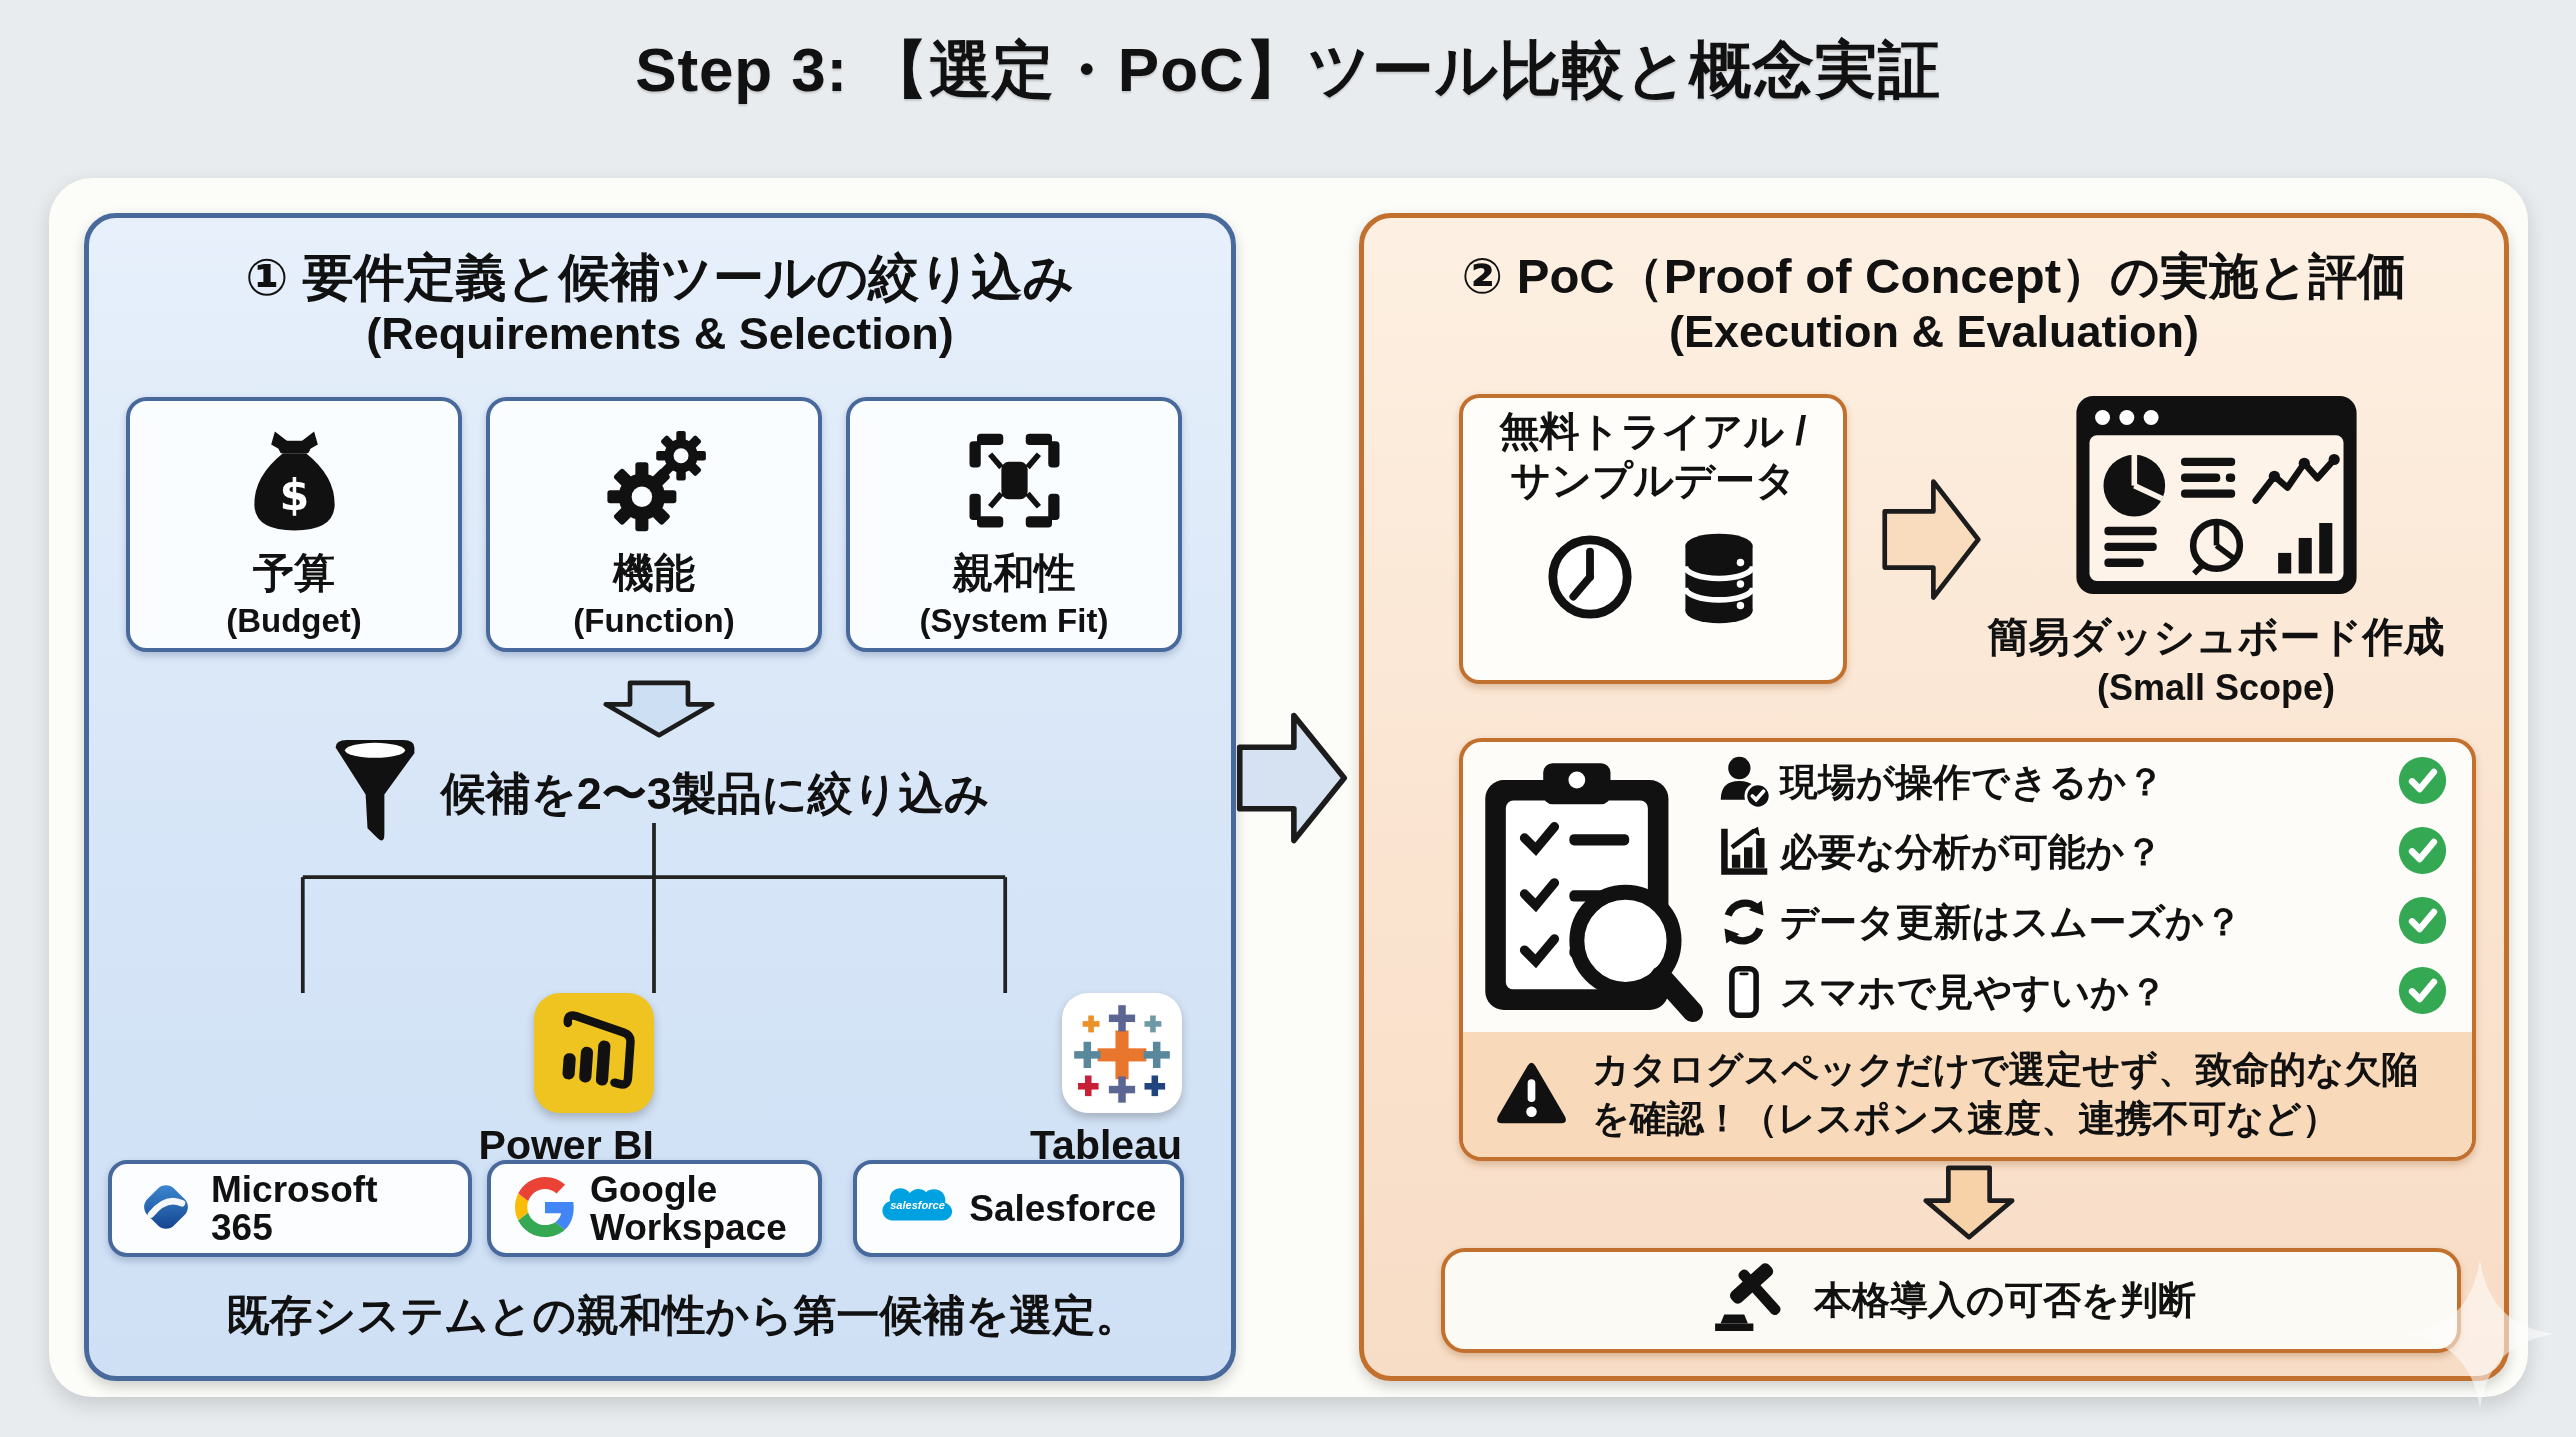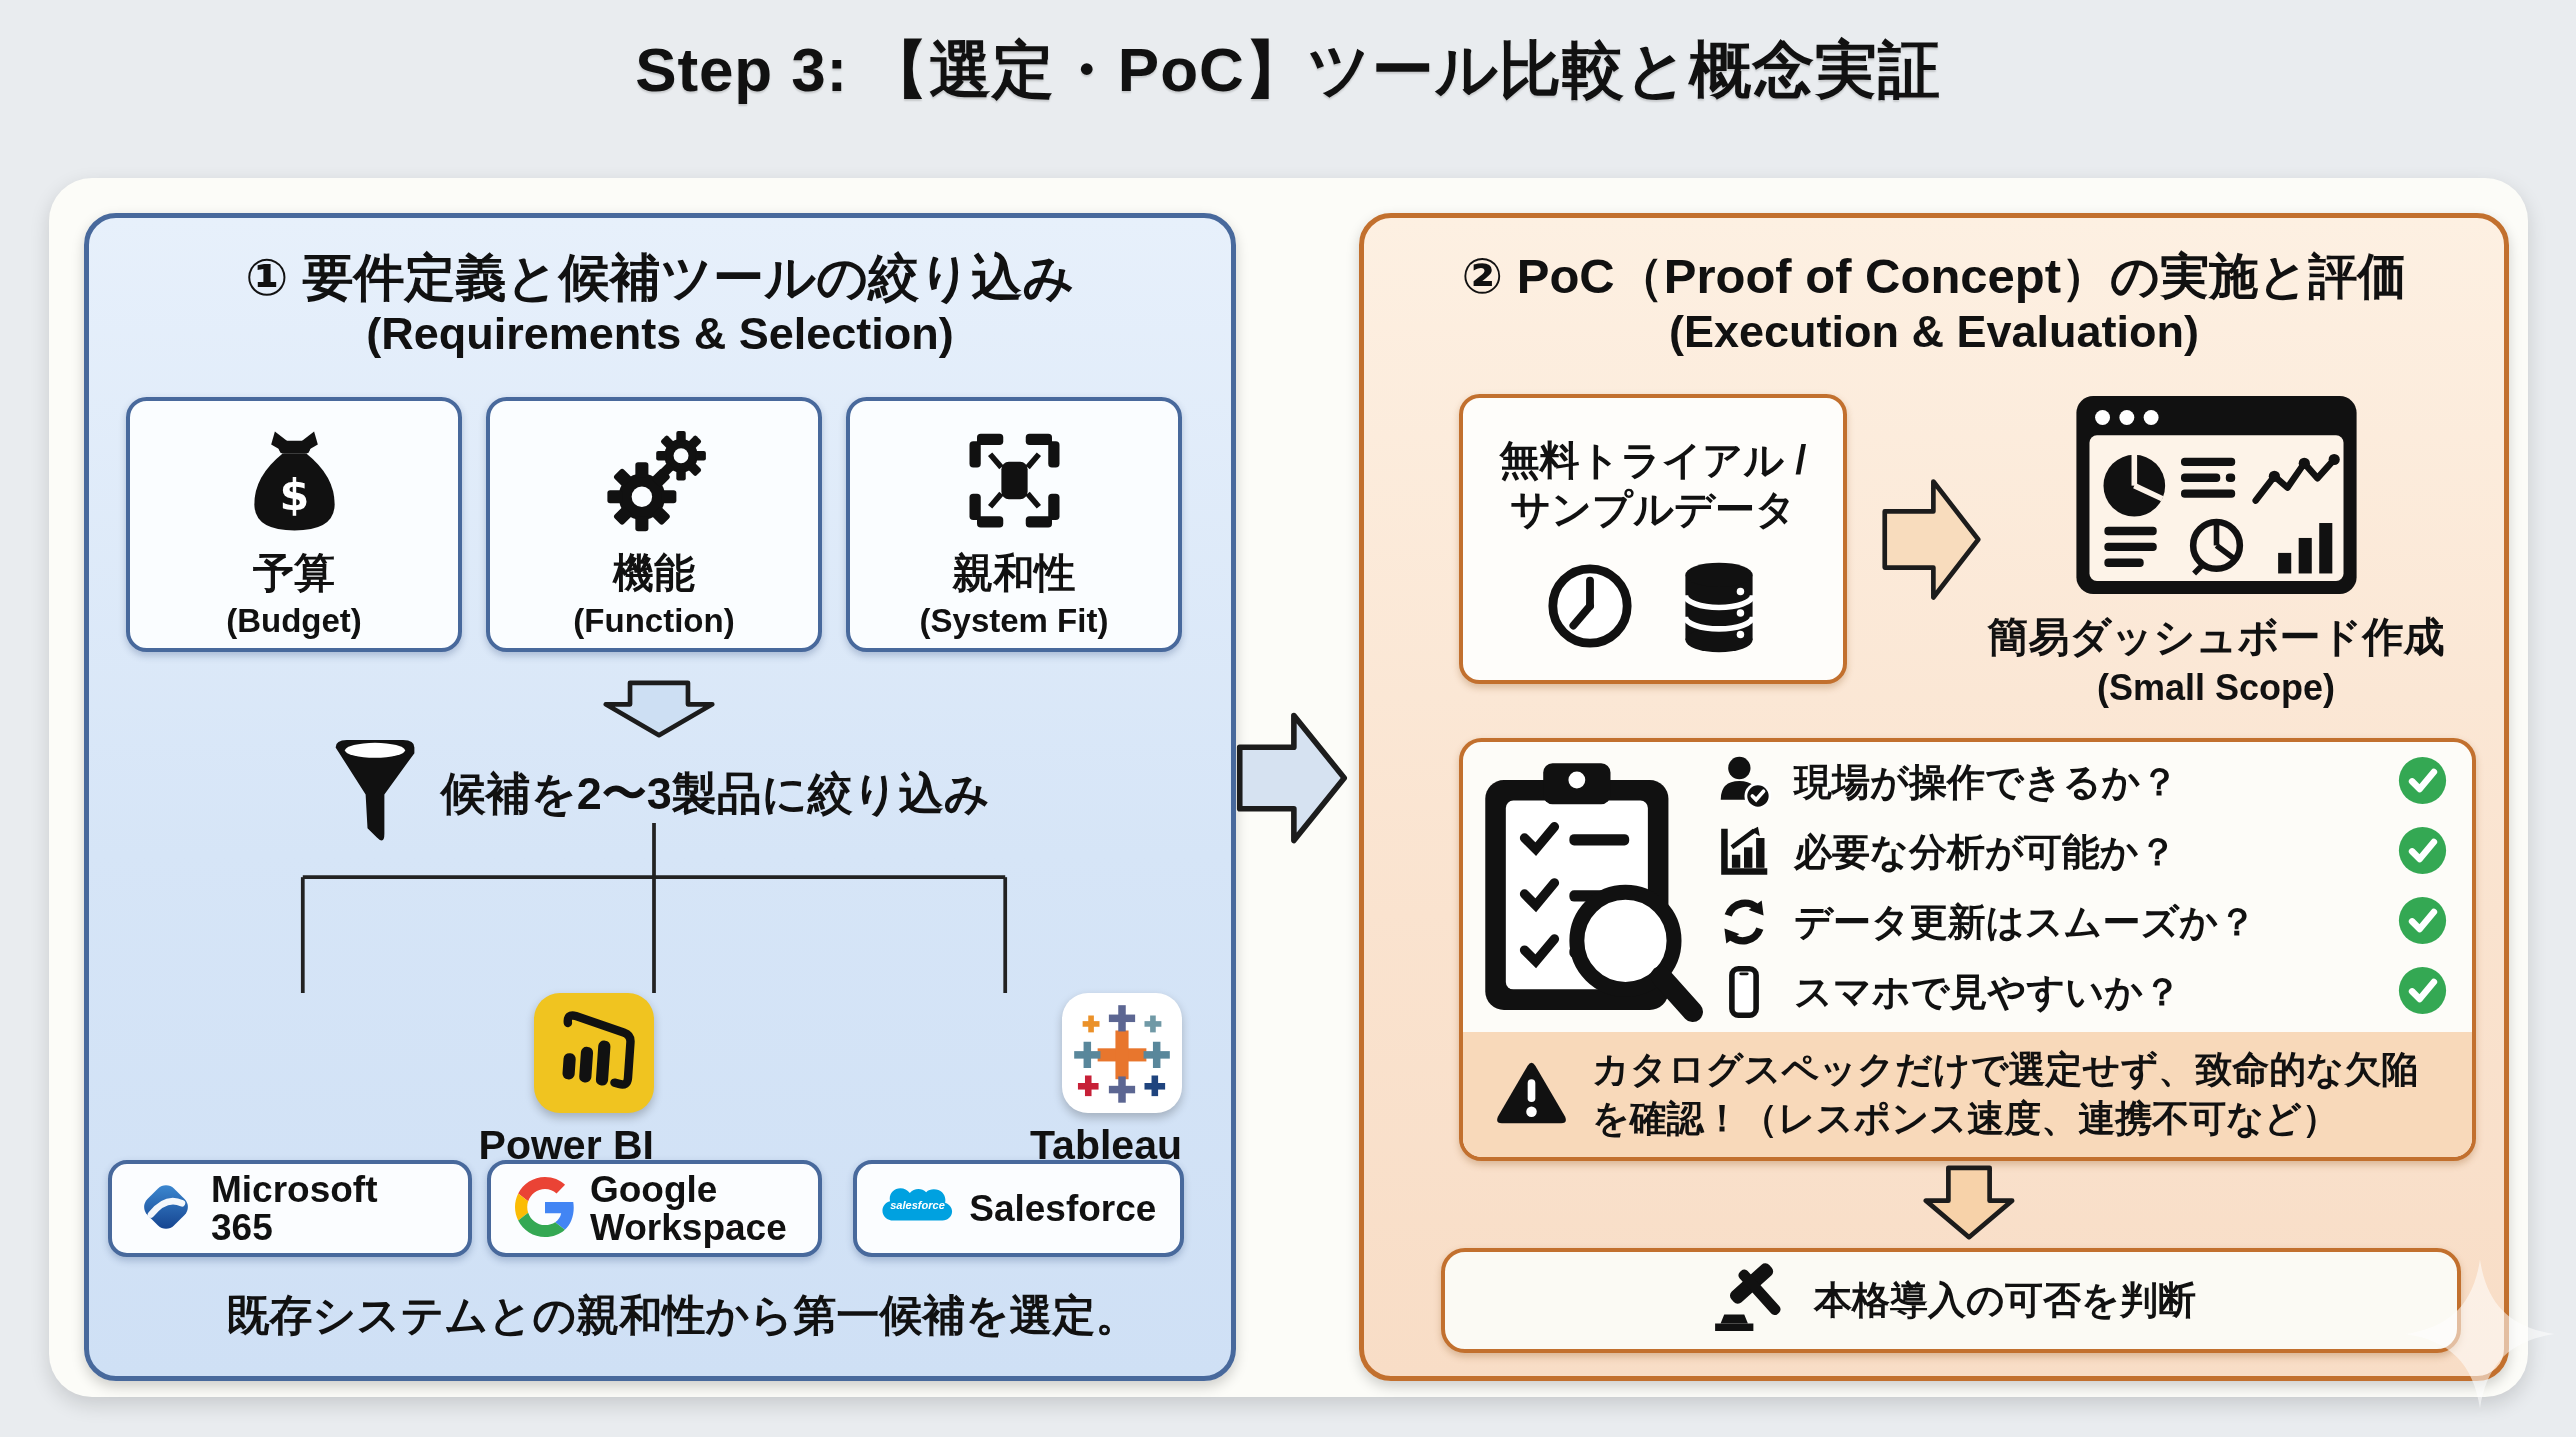--- a/index.html
+++ b/index.html
@@ -70,37 +70,37 @@
   }
   .eco-label{font-size:37px;font-weight:bold;line-height:1.02;}
   .eco-label.wrap{width:204px;}
   .left-note{left:0;right:0;top:1069px;text-align:center;font-size:43px;font-weight:bold;padding-left:45px;}
   .tree{left:37px;top:605px;}
   
   .trial-box{
     left:95px;top:176px;width:388px;height:290px;
     background:#fefdfa;border:4.7px solid #c2702e;border-radius:20.6px;
     box-shadow:0 3.7px 7.5px rgba(140,80,20,.28);
-    display:flex;flex-direction:column;align-items:center;box-sizing:border-box;padding-top:38px;
+    display:flex;flex-direction:column;align-items:center;box-sizing:border-box;padding-top:9px;
   }
   .trial-line{font-size:40px;font-weight:bold;line-height:1.22;}
   .trial-icons{display:flex;gap:41px;margin-top:24px;align-items:center;}
   .dash-group{left:607px;top:178px;width:490px;display:flex;flex-direction:column;align-items:center;}
   .dash-caption-jp{font-size:41px;font-weight:bold;margin-top:13px;white-space:nowrap;}
   .dash-caption-en{font-size:36px;font-weight:bold;margin-top:1.9px;}
   .check-box{
     left:95px;top:520px;width:1017px;height:423px;
     background:#fdfcf8;border:4.7px solid #c2702e;border-radius:22.5px;
     box-shadow:0 3.7px 7.5px rgba(140,80,20,.28);
     display:flex;flex-direction:column;overflow:hidden;box-sizing:border-box;
   }
   .check-main{flex:1;display:flex;align-items:center;}
   .clipboard-wrap{width:251px;display:flex;justify-content:center;}
   .check-rows{flex:1;display:flex;flex-direction:column;justify-content:center;gap:12px;padding-right:24px;}
-  .check-row{display:flex;align-items:center;gap:20px;height:58px;}
+  .check-row{display:flex;align-items:center;gap:6px;height:58px;}
   .check-row-icon{width:60px;display:flex;justify-content:center;}
   .check-row-label{font-size:38px;font-weight:bold;flex:1;white-space:nowrap;}
   .warn-strip{
     height:125px;background:#f8d9ba;display:flex;align-items:center;gap:24px;
     padding:0 32px;box-sizing:border-box;
   }
   .warn-text{font-size:37px;font-weight:bold;line-height:1.3;}
   .decision-box{
     left:77px;top:1030px;width:1020px;height:105px;
     background:#fbfaf4;border:4.7px solid #c2702e;border-radius:24px;

